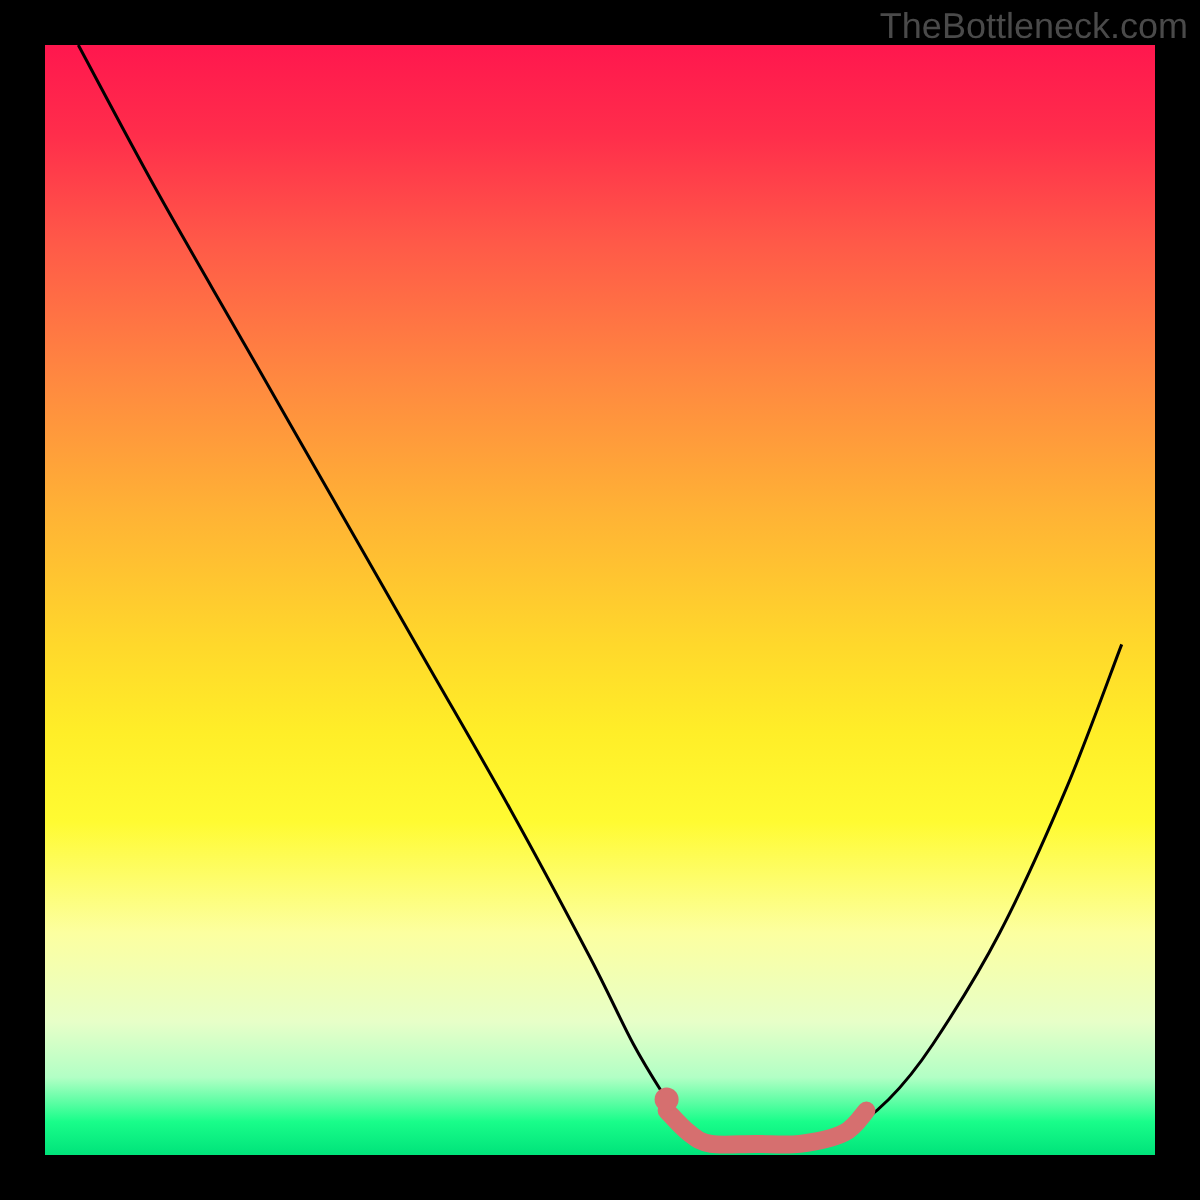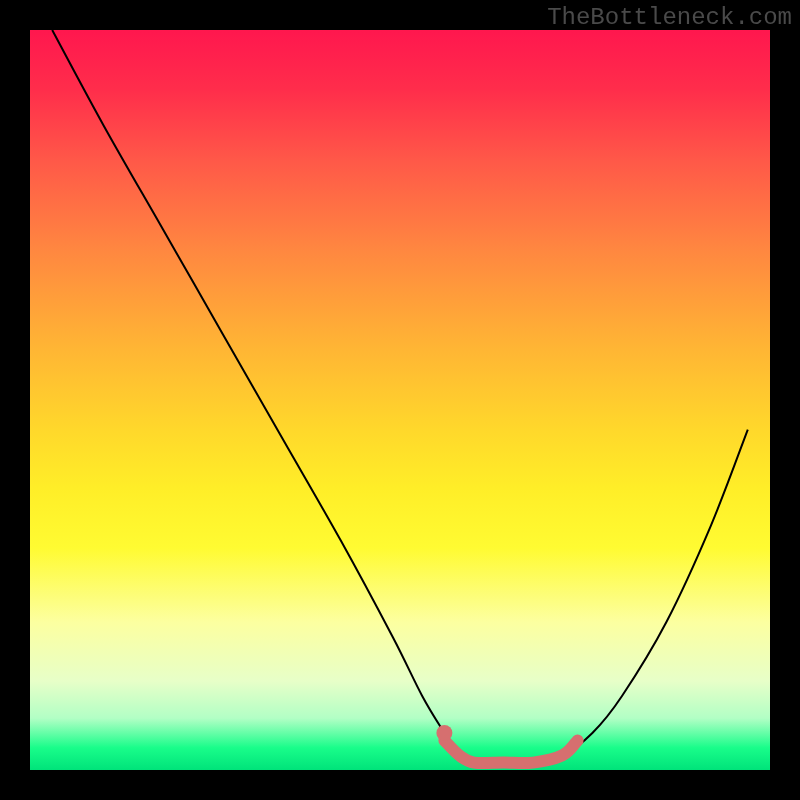--- a/index.html
+++ b/index.html
@@ -2,21 +2,21 @@
 <html><head>
 <meta charset="utf-8">
 <style>
   * { margin: 0; padding: 0; box-sizing: border-box; }
   html, body { width: 800px; height: 800px; background: #000; overflow: hidden; }
   .wrap { position: relative; width: 800px; height: 800px; }
   .attribution {
     position: absolute;
     top: 4px;
     right: 8px;
-    font-family: Liberation Mono, monospace;
+    font-family: Liberation Sans, sans-serif;
     font-size: 24px;
     font-weight: 500;
     color: #4a4a4a;
     z-index: 5;
   }
   .plot-area {
     position: absolute;
     left: 30px;
     top: 30px;
     width: 740px;

